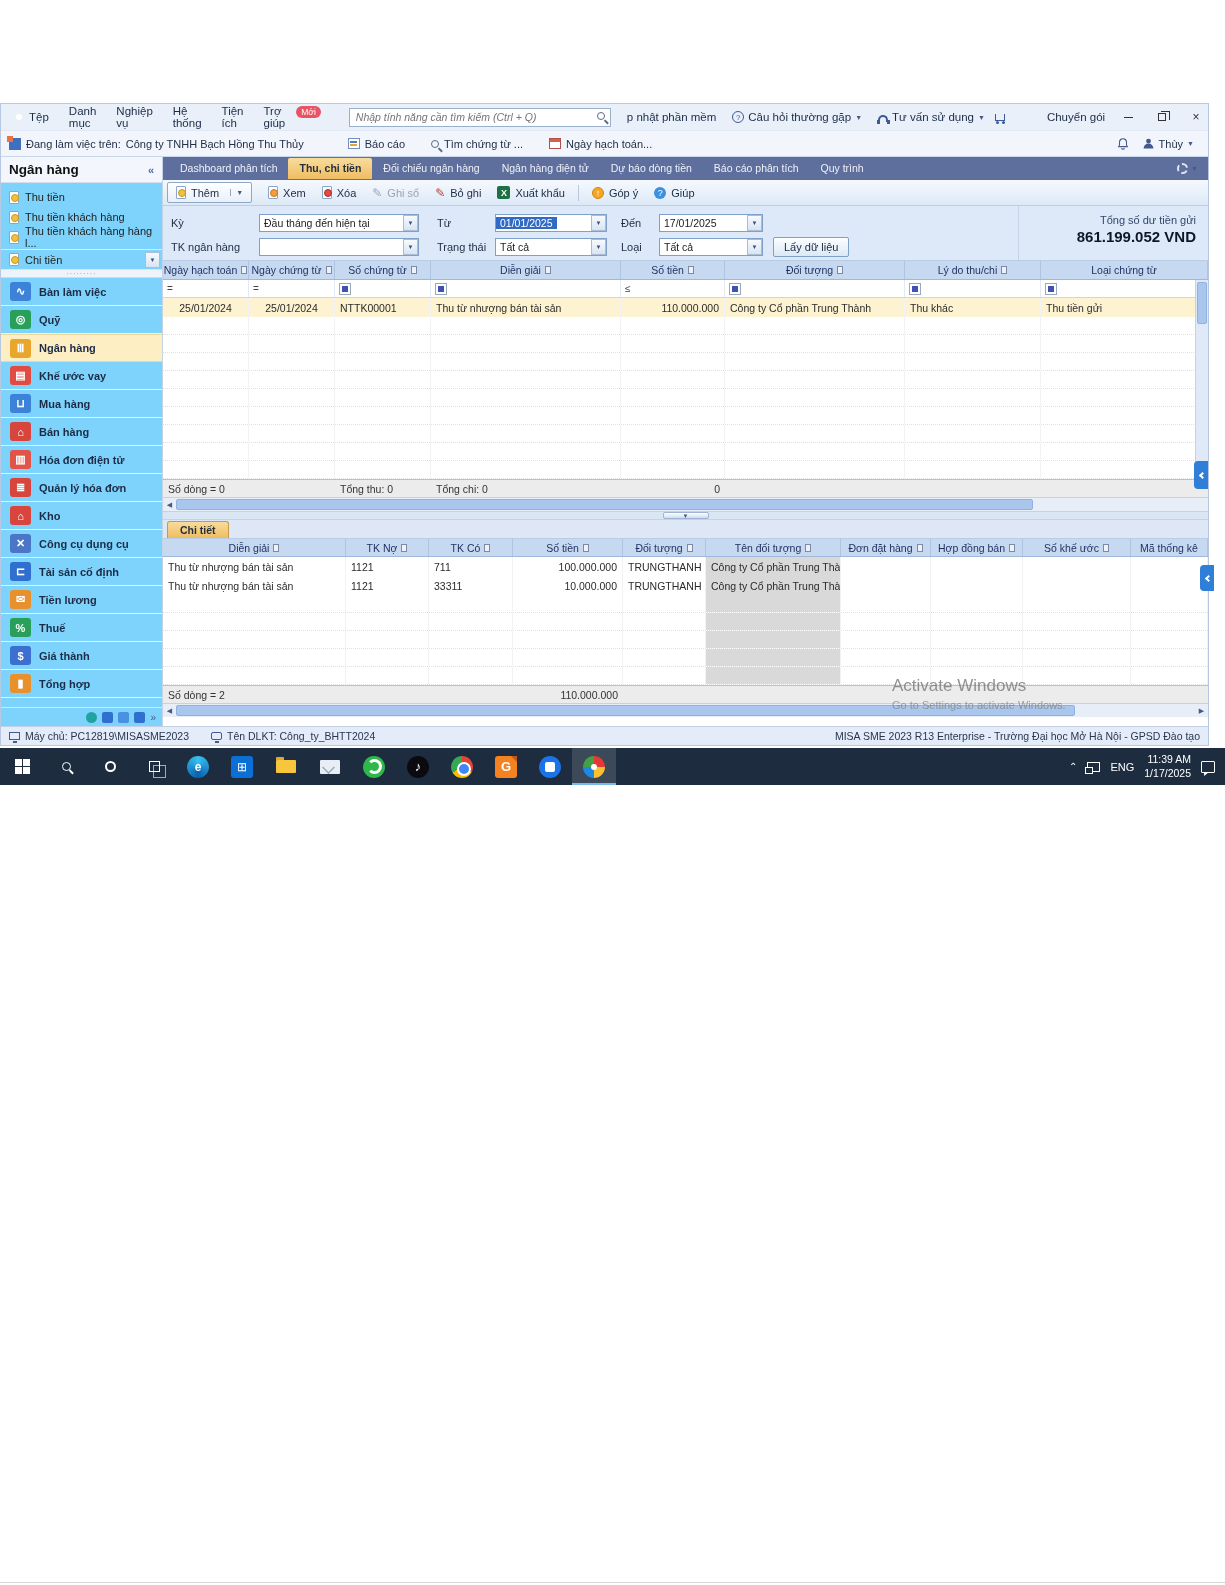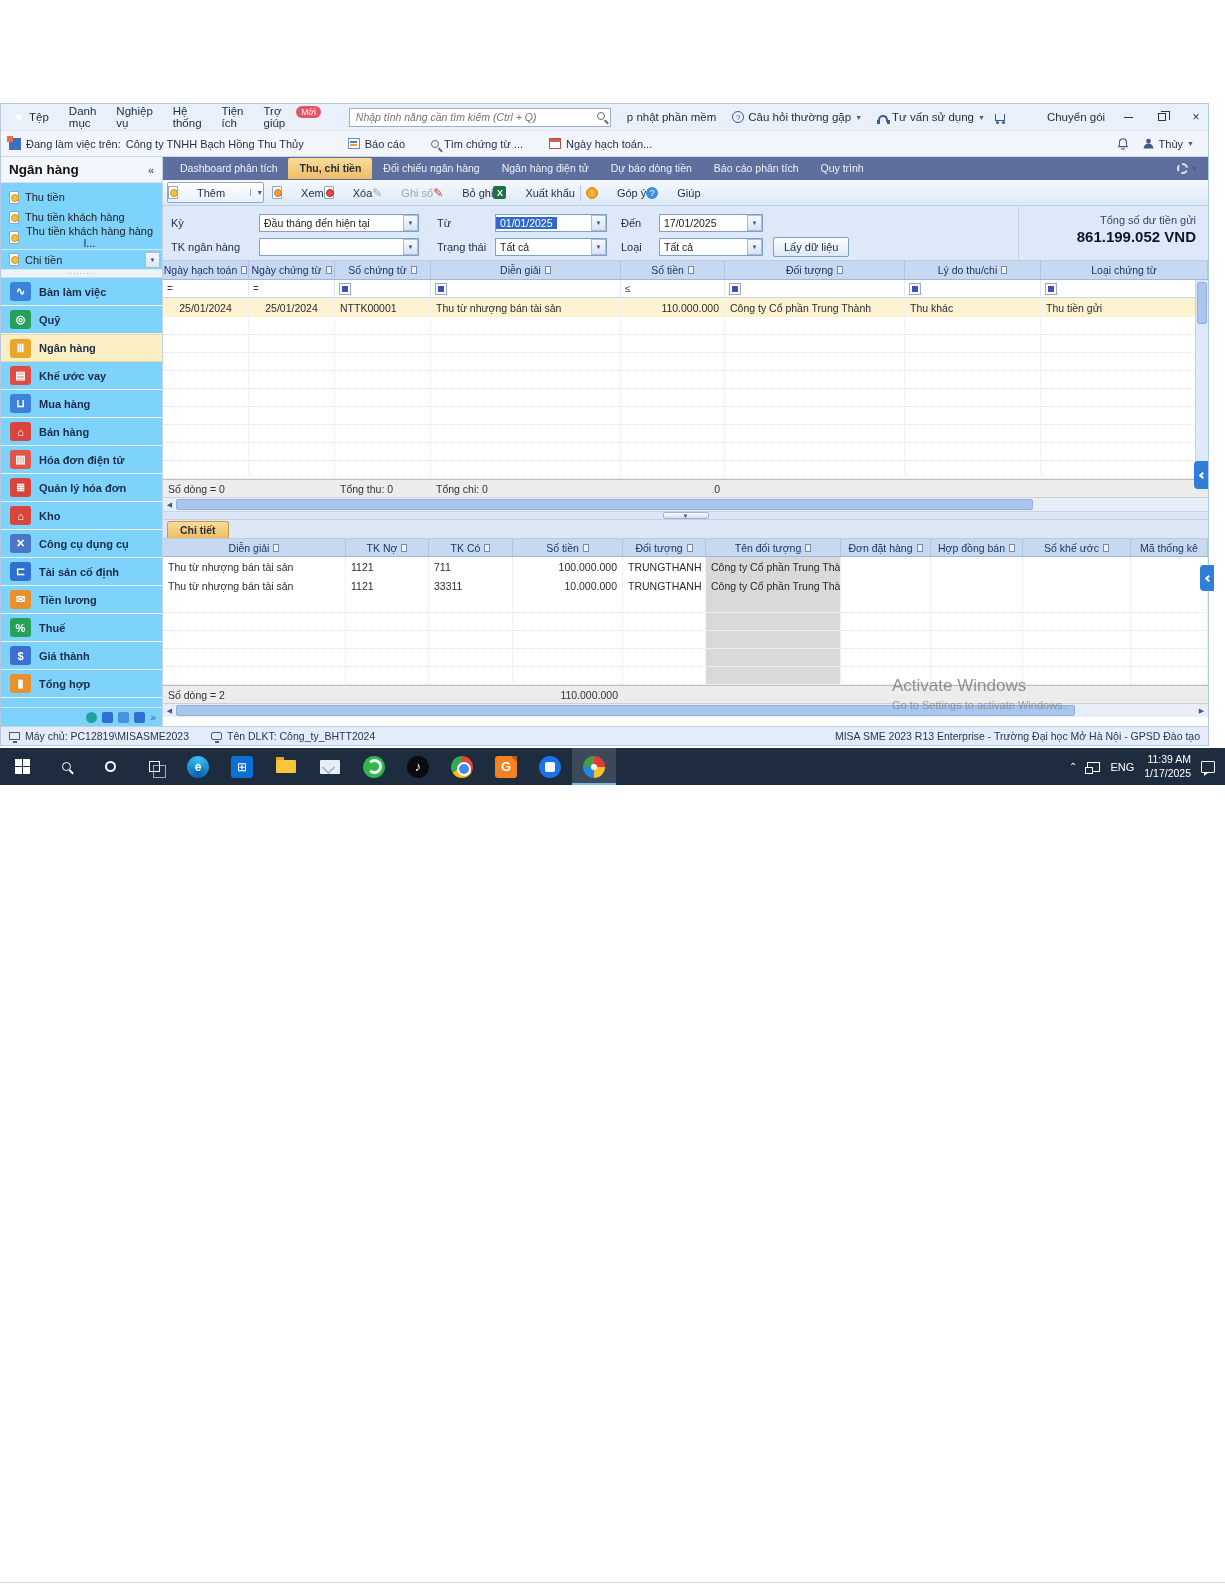--- a/index.html
+++ b/index.html
@@ -45,21 +45,21 @@
   .ic-cal { width:12px; height:11px; background:#fff; border:1px solid #b05050; position:relative; }
   .ic-cal::before{content:"";position:absolute;left:0;top:0;width:10px;height:3px;background:#d6604a;}
   .wb-right { margin-left:auto; display:flex; align-items:center; gap:12px; padding-right:6px; }
 
   
   .mainrow { flex:1 1 auto; display:flex; min-height:0; }
   
   .sidebar { width:162px; flex:0 0 162px; border-right:1px solid #c5d3e6; display:flex; flex-direction:column; background:#7dd3fc; }
   .sb-head { height:26px; background:#f3f6fc; border-bottom:1px solid #d4dfee; display:flex; align-items:center; justify-content:space-between; padding:0 8px; font-size:13.5px; font-weight:bold; color:#111; }
   .sb-collapse { color:#4a6ea9; font-size:11px; }
-  .sb-quick { padding:4px 0 0 0;text-align:center; }
+  .sb-quick { padding:4px 0 0 0; }
   .sb-qitem { display:flex; align-items:center; gap:6px; height:20px; padding:0 8px; font-size:11px; color:#222; }
   .mini-doc { width:10px; height:13px; background:#fff; border:1px solid #8ba6c9; border-radius:1px; position:relative; flex:0 0 auto; }
   .mini-doc::after { content:""; position:absolute; left:1px; bottom:1px; width:6px; height:6px; border-radius:50%; background:#f0c040; border:1px solid #c89b20; }
   .sb-chitien { border-top:1px solid #e2e8f2; margin-top:2px; display:flex; align-items:center; justify-content:space-between; padding-right:2px; }
   .combo-btn { width:15px; height:16px; background:linear-gradient(#f7fafd,#d9e4f2); border:1px solid #aabdd6; display:flex; align-items:center; justify-content:center; font-size:6px; color:#33508a; }
   .sb-splitter { height:9px; background:#eef2f9; border-top:1px solid #dde5f0; border-bottom:1px solid #cfdaea; text-align:center; font-size:7px; color:#9aa7bb; line-height:7px; letter-spacing:1px; }
   .sb-modules { flex:1 1 auto; overflow:hidden; }
   .sb-mod { height:28px; display:flex; align-items:center; gap:8px; padding:0 9px; font-size:11px; font-weight:bold; color:#1d2b45; border-bottom:1px solid #eef1f6; }
   .sb-mod.active { background:#fdeec3; border-top:1px solid #f0d79a; border-bottom:1px solid #f0d79a; }
   .mod-ic { width:21px; height:19px; border-radius:3px; display:flex; align-items:center; justify-content:center; color:#fff; font-size:11px; font-weight:bold; flex:0 0 auto; }
@@ -68,21 +68,21 @@
 
   
   .content { flex:1 1 auto; display:flex; flex-direction:column; min-width:0; position:relative; }
   .tabbar { height:23px; background:#5f6f9d; display:flex; align-items:center; font-size:10.5px; color:#eef1f8; padding-left:6px; flex:0 0 auto; }
   .tab { padding:4px 11px 5px; white-space:nowrap; }
   .tab.active { background:linear-gradient(#f8dc9c,#efbd62); color:#24303d; font-weight:bold; border-radius:2px 2px 0 0; }
   .tab-gear { margin-left:auto; display:flex; align-items:center; gap:3px; padding-right:10px; color:#dfe6f3; }
   .gear { width:11px; height:11px; border:2px dashed #dfe6f3; border-radius:50%; }
 
   .toolbar { height:26px; background:linear-gradient(#f5f9fe,#dde9f7); border-bottom:1px solid #bccee6; display:flex; align-items:center; padding:0 4px; font-size:11px; color:#1c2c45; flex:0 0 auto; }
-  .tbtn { display:flex; align-items:center; gap:19px; padding:3px 0; white-space:nowrap; }
+  .tbtn { display:flex; align-items:center; gap:5px; padding:3px 8px; white-space:nowrap; }
   .tbtn.first { border:1px solid #8fa8c8; background:linear-gradient(#fff,#e8f0fa); border-radius:2px; }
   .tbtn.disabled { color:#9aa4b4; }
   .tb-sep { width:1px; height:16px; background:#b9c8dd; margin:0 5px; }
   .mini-doc.dot-orange::after { background:#f59d3a; border-color:#c87820; }
   .mini-doc.dot-red::after { background:#e14b42; border-color:#a83226; }
   .pen { font-size:12px; }
   .xls { width:13px; height:13px; background:#1f7145; color:#fff; font-size:9px; font-weight:bold; display:flex; align-items:center; justify-content:center; border-radius:2px; }
   .bulb { width:12px; height:12px; border-radius:50%; background:#f5a623; color:#fff; font-size:9px; display:flex; align-items:center; justify-content:center; border:1px solid #d08515; }
   .helpc { width:12px; height:12px; border-radius:50%; background:#3d8fe0; color:#fff; font-size:9px; display:flex; align-items:center; justify-content:center; }
 

